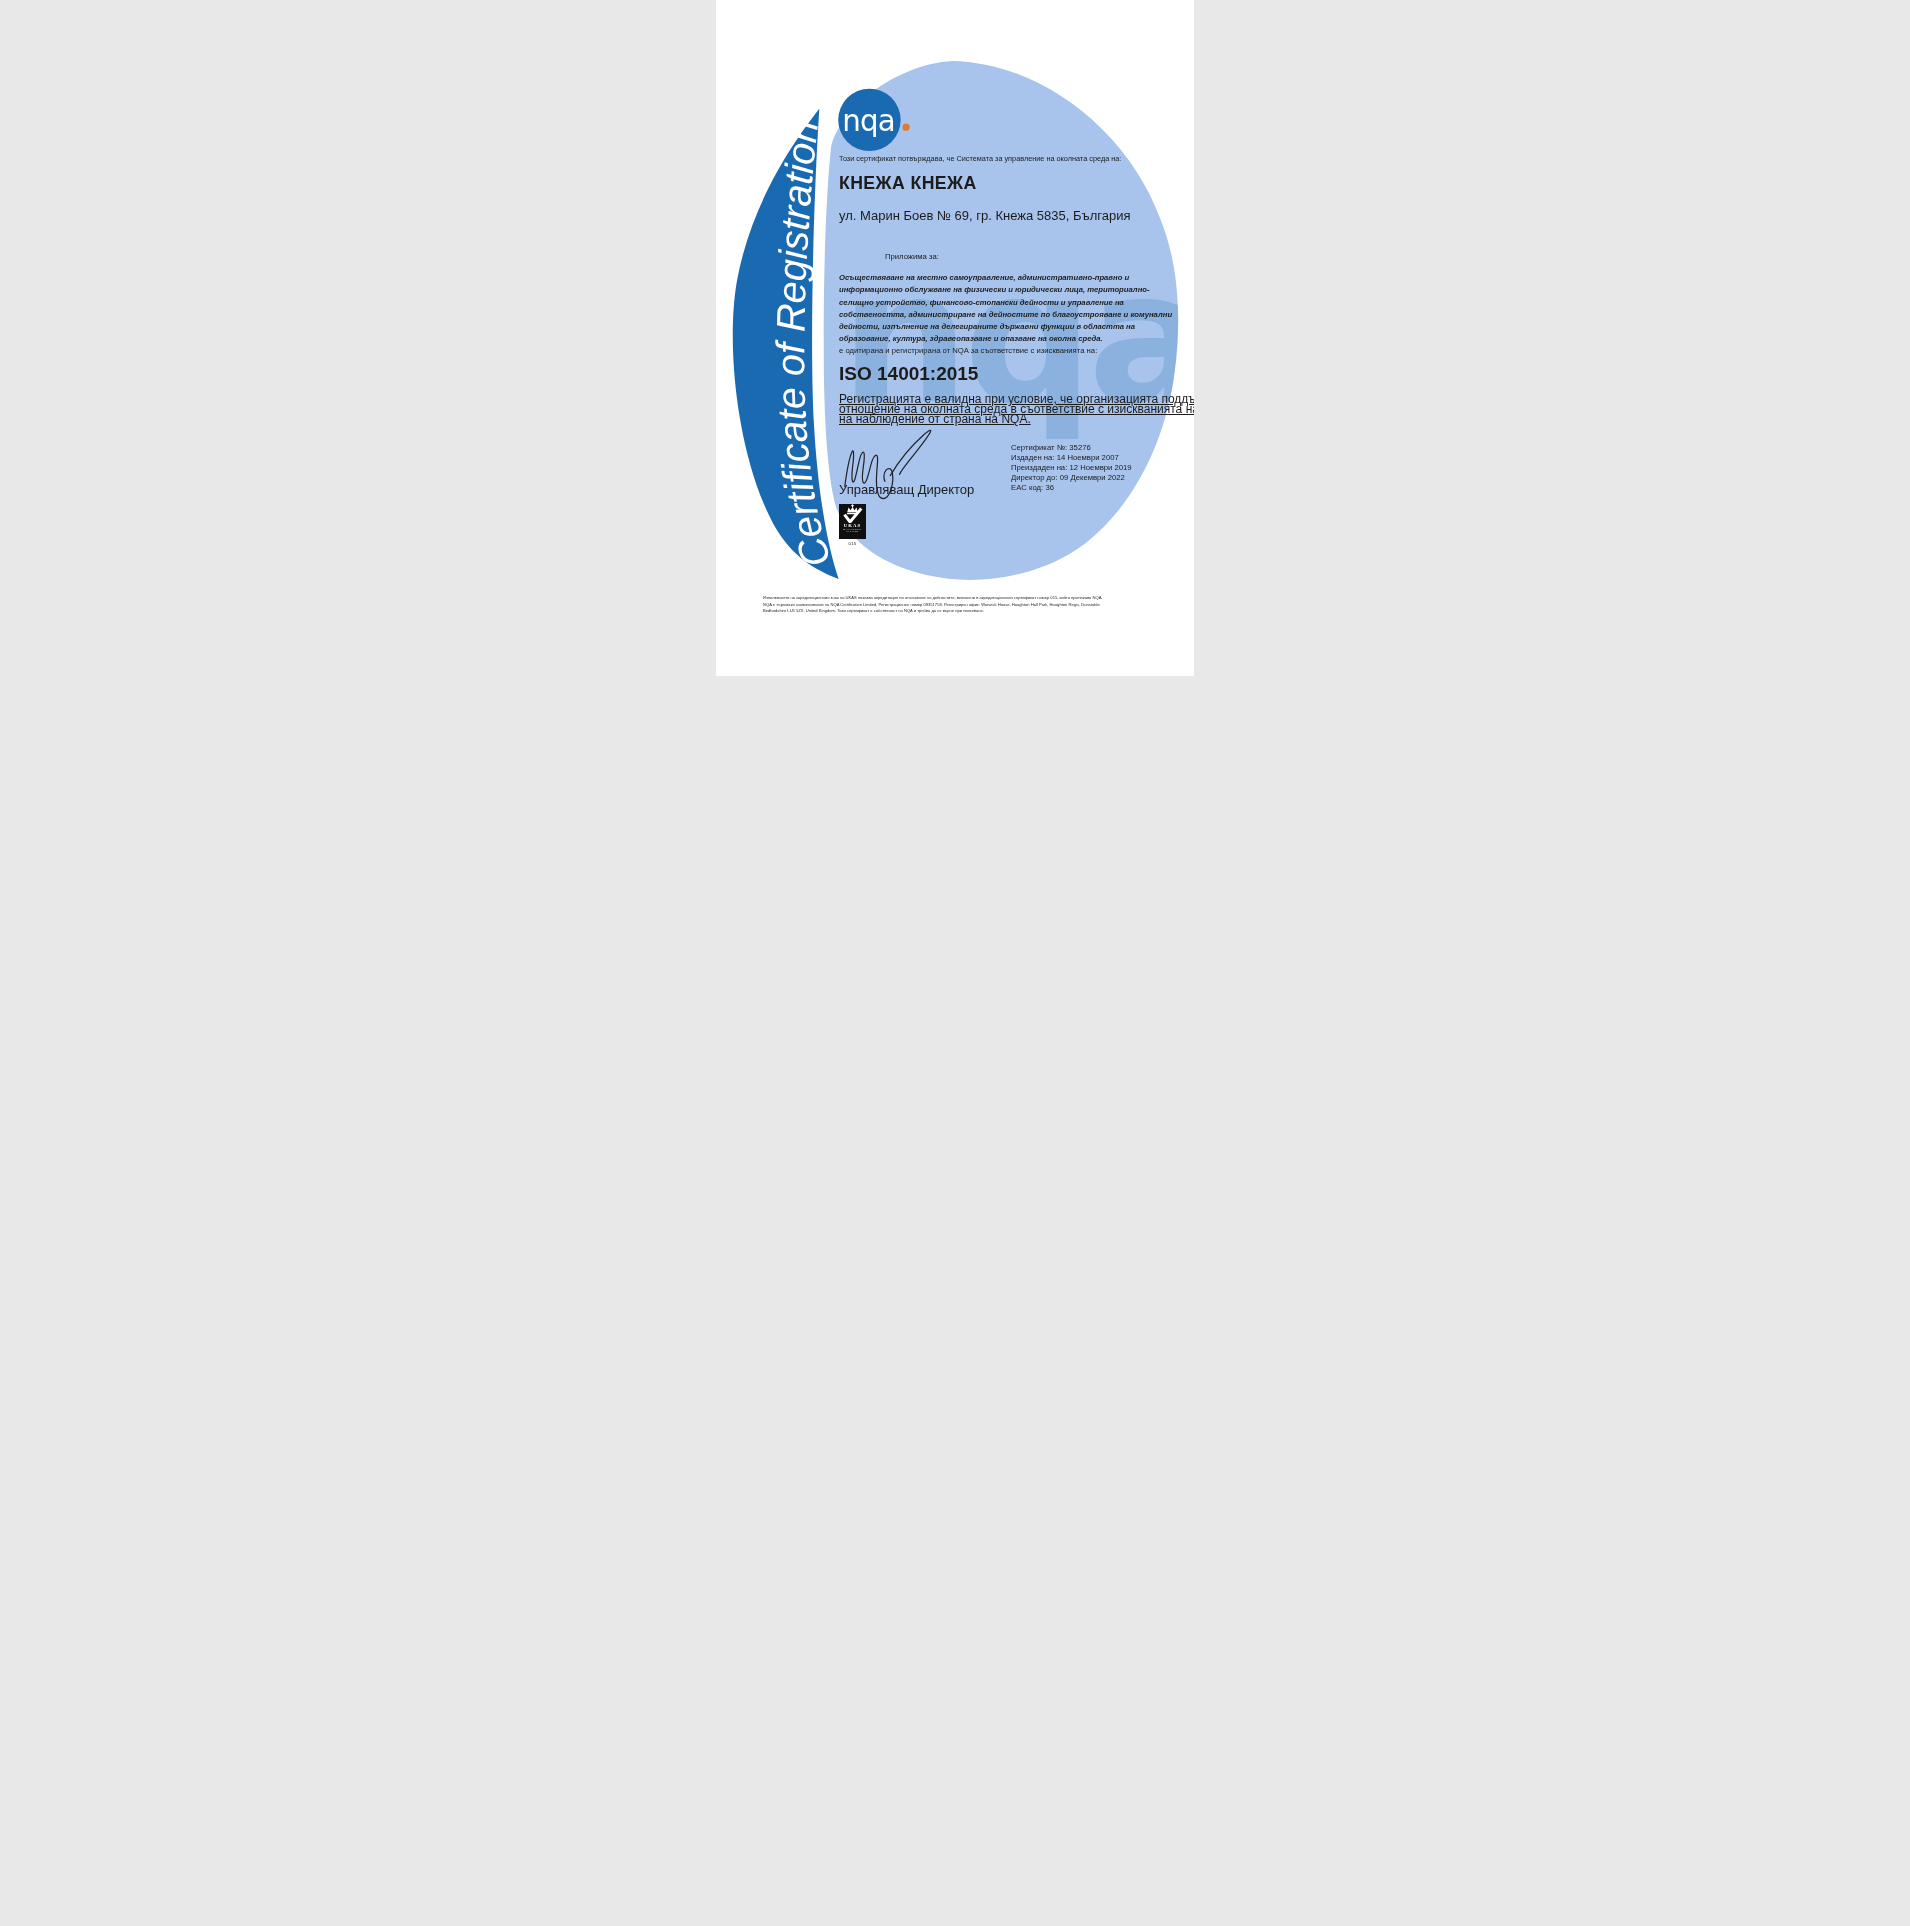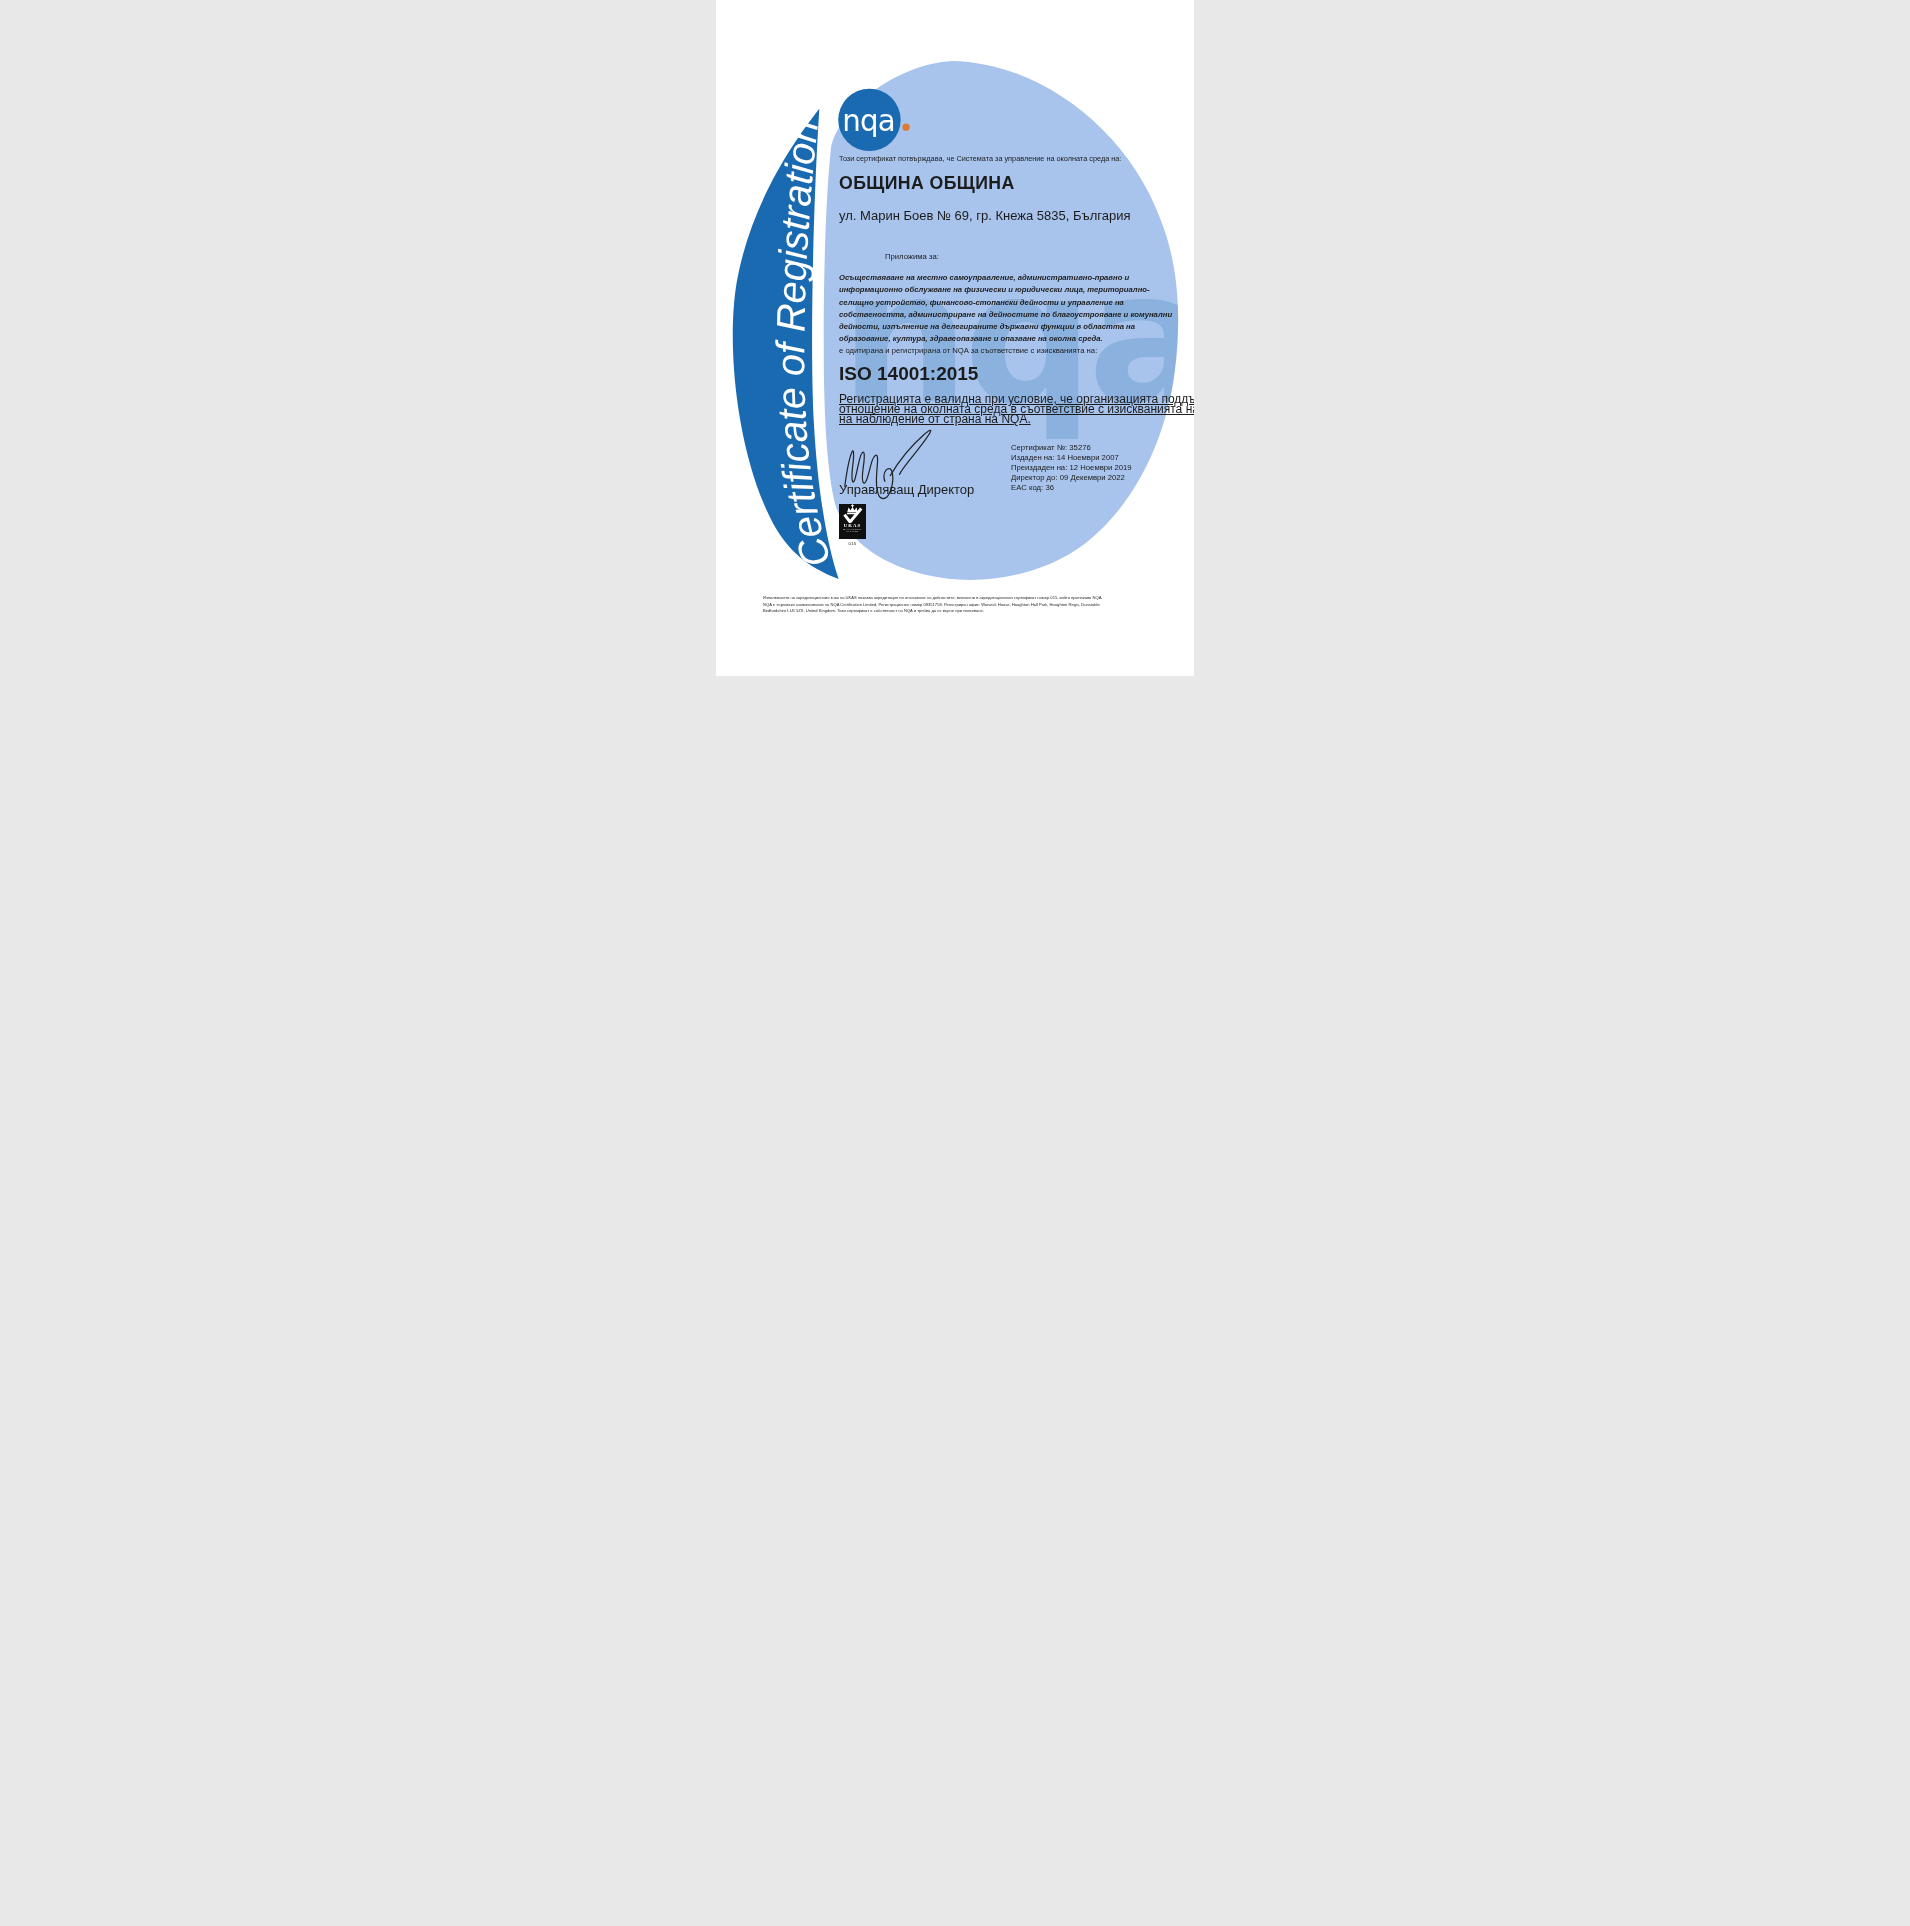--- a/index.html
+++ b/index.html
@@ -83,21 +83,21 @@
     </g>
 
     <g class="sig">
       <path d="M334 1262 C338 1232 346 1186 353 1172 C357 1165 358 1178 356 1197 C353 1219 351 1240 354 1249 C358 1259 364 1230 369 1206 C373 1187 378 1173 382 1173 C386 1173 385 1193 382 1212 C379 1233 378 1249 383 1253 C389 1258 396 1229 401 1209 C405 1193 411 1181 416 1181 C421 1181 419 1202 417 1224 C415 1250 416 1272 422 1285 C428 1297 439 1297 447 1285 C456 1271 461 1247 458 1230 C456 1215 448 1212 441 1220 C435 1227 434 1240 438 1249"></path>
       <path d="M452 1234 C472 1200 505 1158 539 1128 C552 1117 560 1112 556 1121 C549 1136 521 1170 499 1198 C488 1212 480 1223 476 1231"></path>
     </g>
   </svg>
 
   <div class="abs t-intro">Този сертификат потвърждава, че Системата за управление на околната среда на:</div>
 
-  <div class="abs t-company">ОБЩИНА ОБЩИНА</div>
+  <div class="abs t-company">КНЕЖА КНЕЖА</div>
   <div class="abs t-address">ул. Марин Боев № 69, гр. Кнежа 5835, България</div>
 
   <div class="abs t-applicable">Приложима за:</div>
 
   <div class="abs t-scope">
     <div>Осъществяване на местно самоуправление, административно-правно и</div>
     <div>информационно обслужване на физически и юридически лица, териториално-</div>
     <div>селищно устройство, финансово-стопански дейности и управление на</div>
     <div>собствеността, администриране на дейностите по благоустрояване и комунални</div>
     <div>дейности, изпълнение на делегираните държавни функции в областта на</div>

